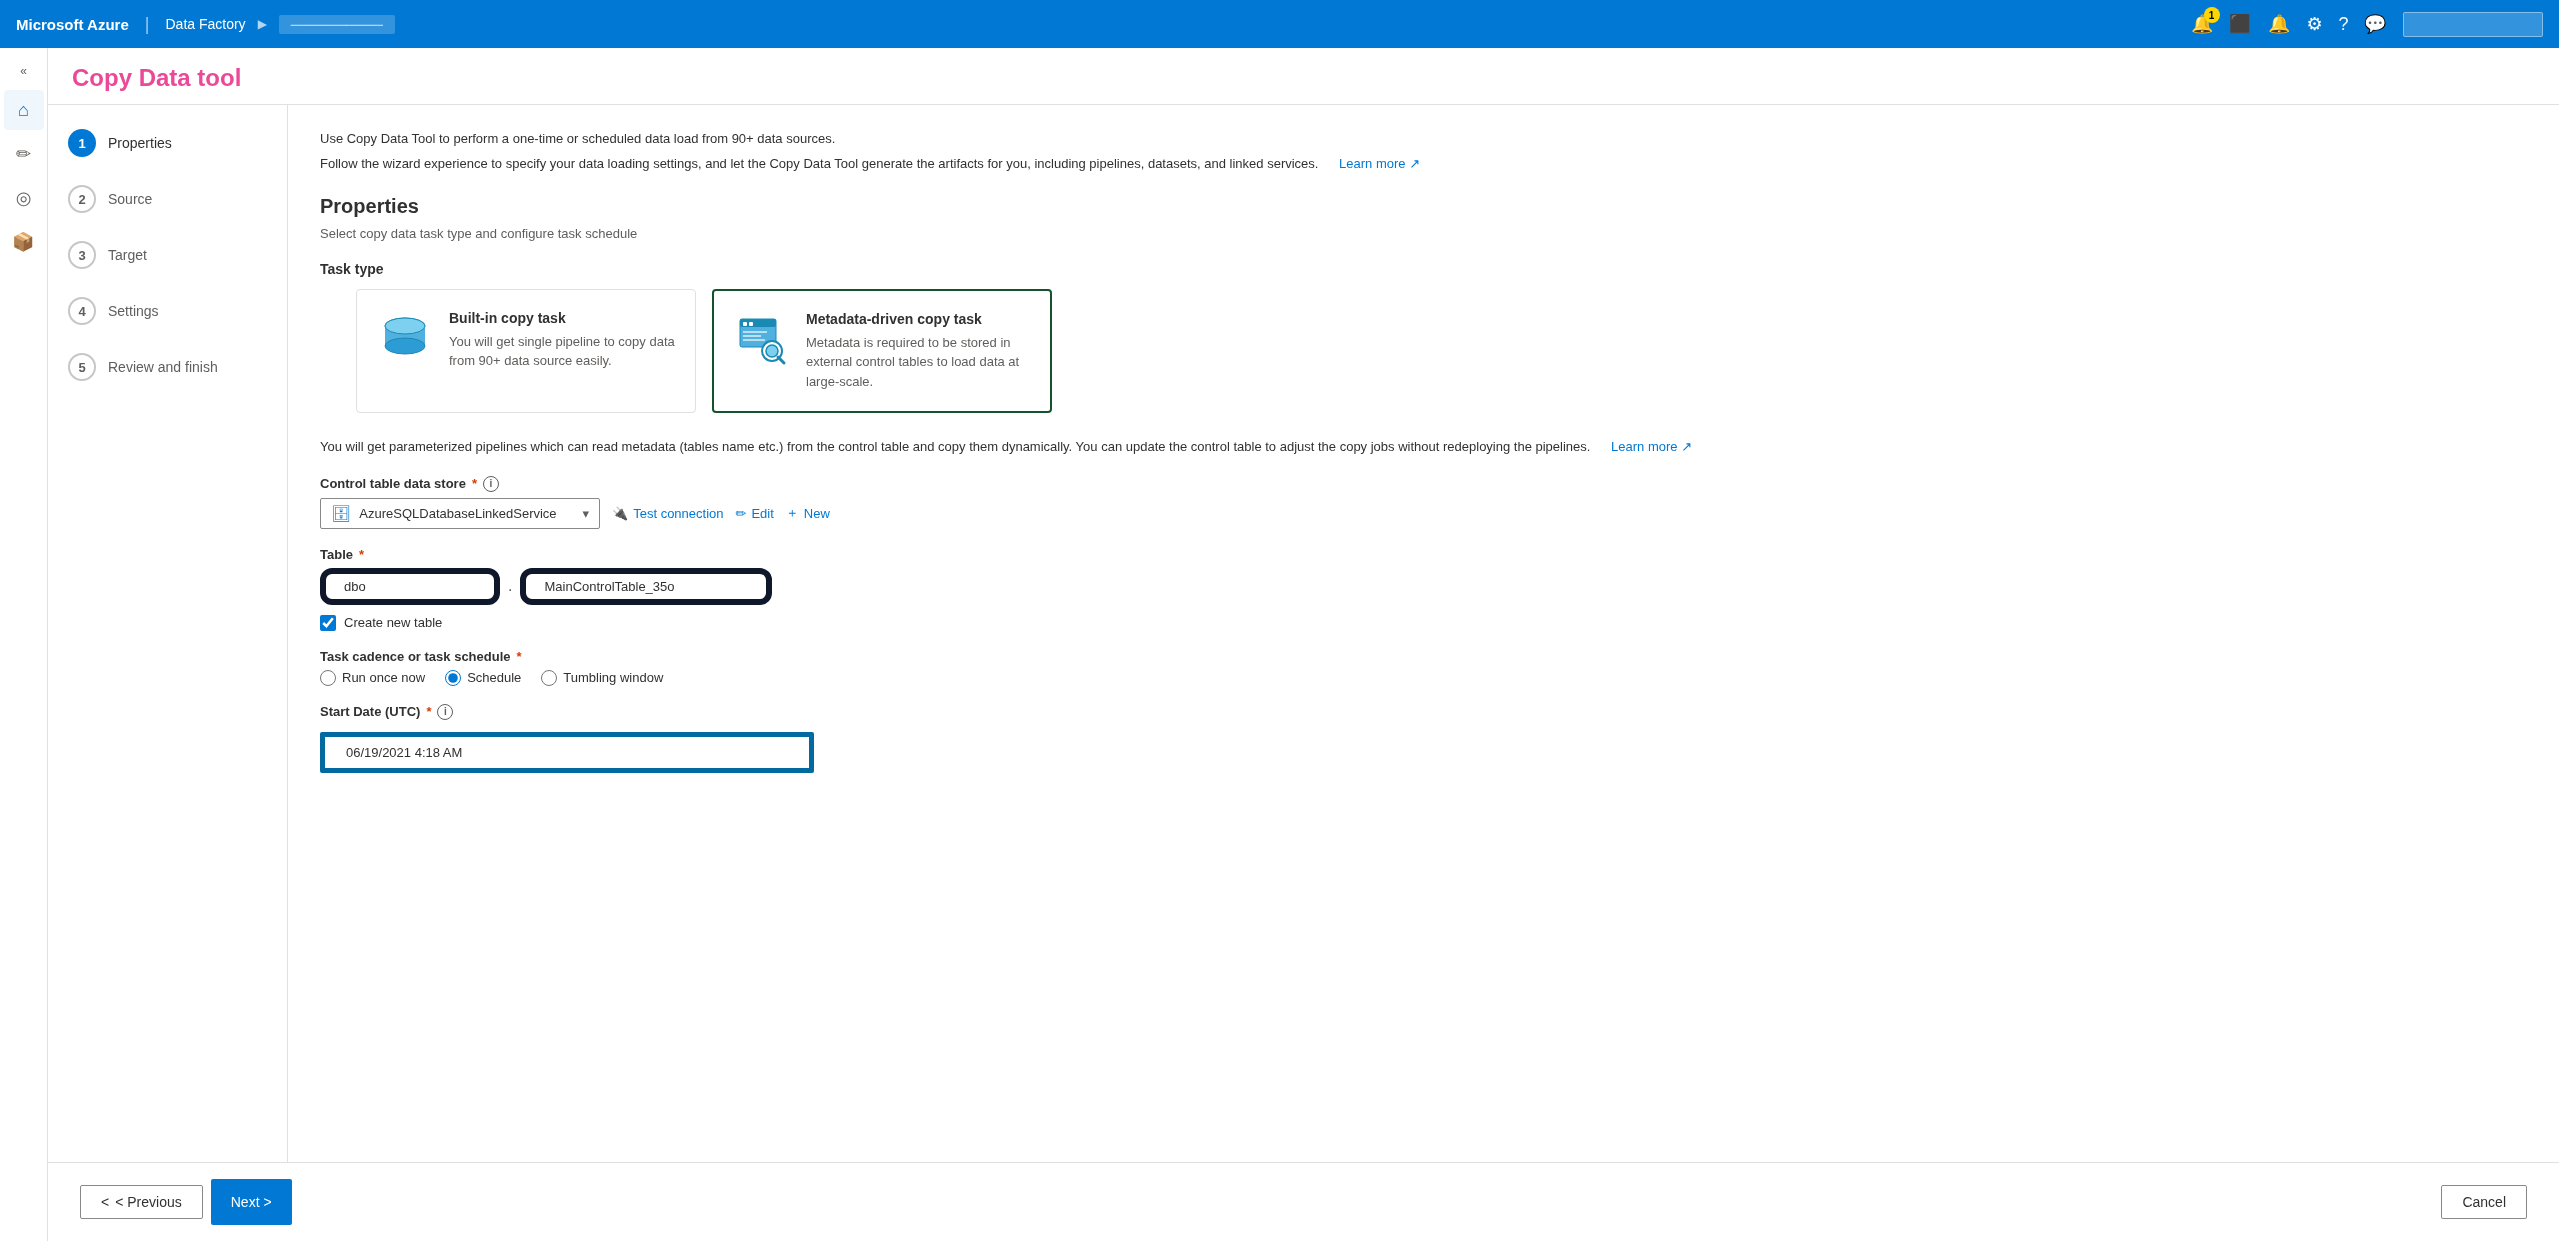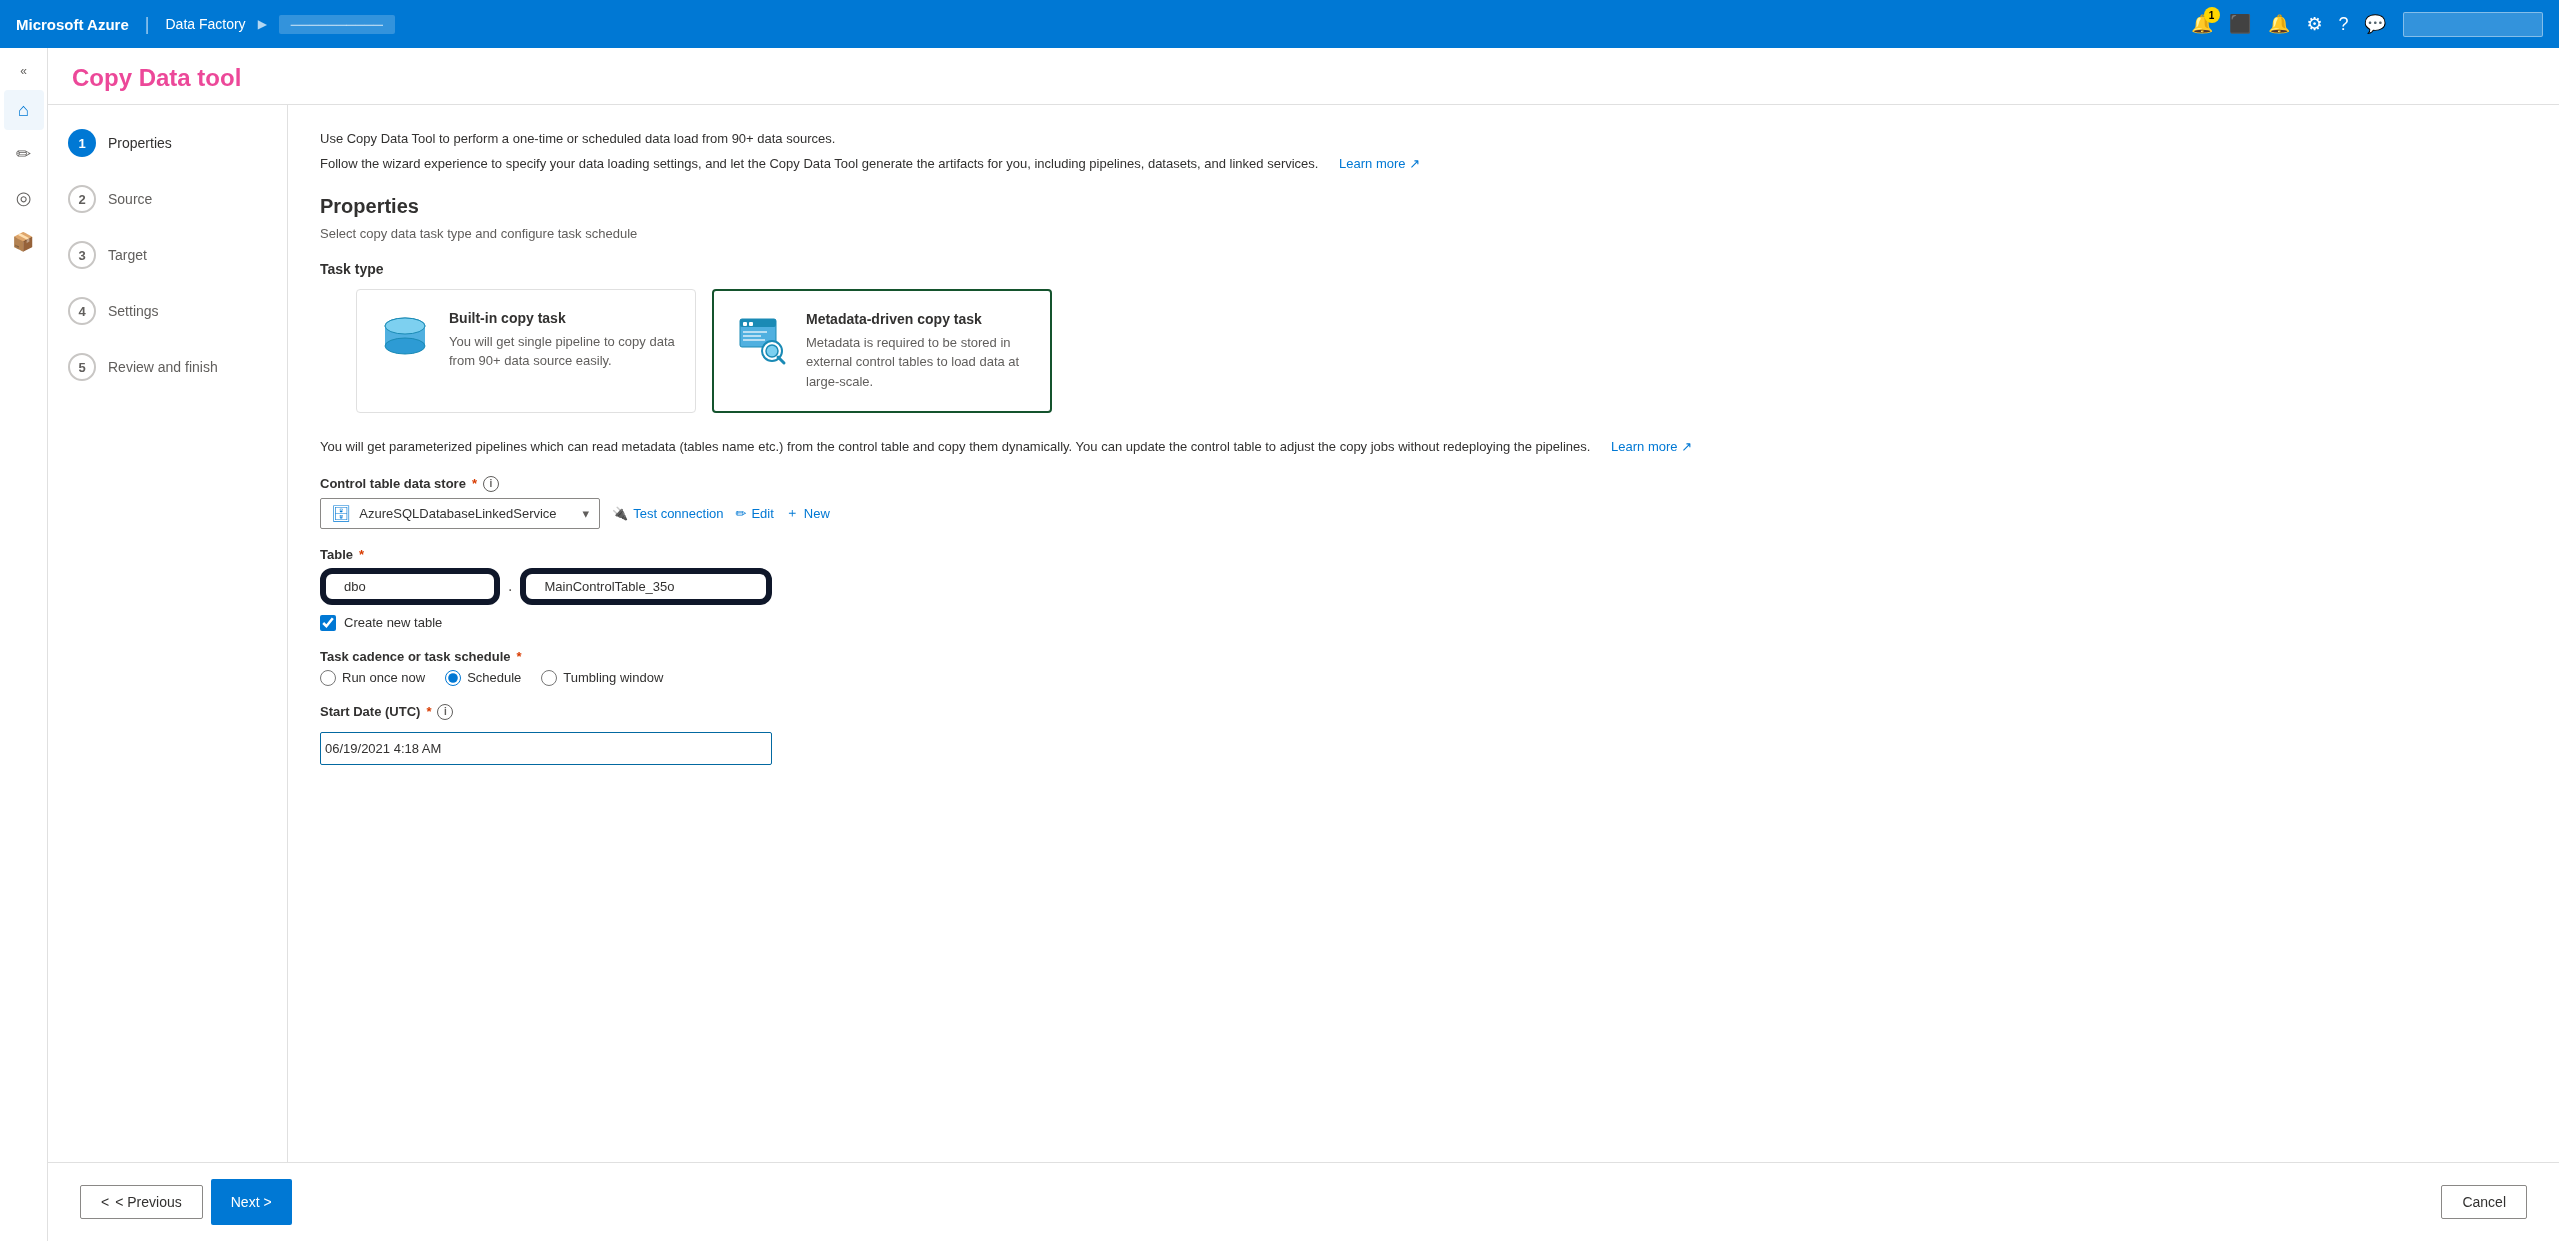--- a/index.html
+++ b/index.html
@@ -232,26 +232,26 @@
     .radio-item {
       display: flex;
       align-items: center;
       gap: 6px;
       cursor: pointer;
     }
     .radio-input { accent-color: #0078d4; width: 16px; height: 16px; }
     .radio-label { font-size: 13px; color: #323130; }
 
     .date-input {
-      border: 1px solid #0369a1;
+      border: 5px solid #0369a1;
       border-radius: 2px;
-      padding: 8px 4px;
+      padding: 8px 21px;
       font-size: 13px;
       color: #323130;
-      width: 452px;
+      width: 494px;
       margin-top: 6px;
     }
 
     
     .footer {
       display: flex;
       align-items: center;
       gap: 8px;
       padding: 16px 32px;
       border-top: 1px solid #e0e0e0;

